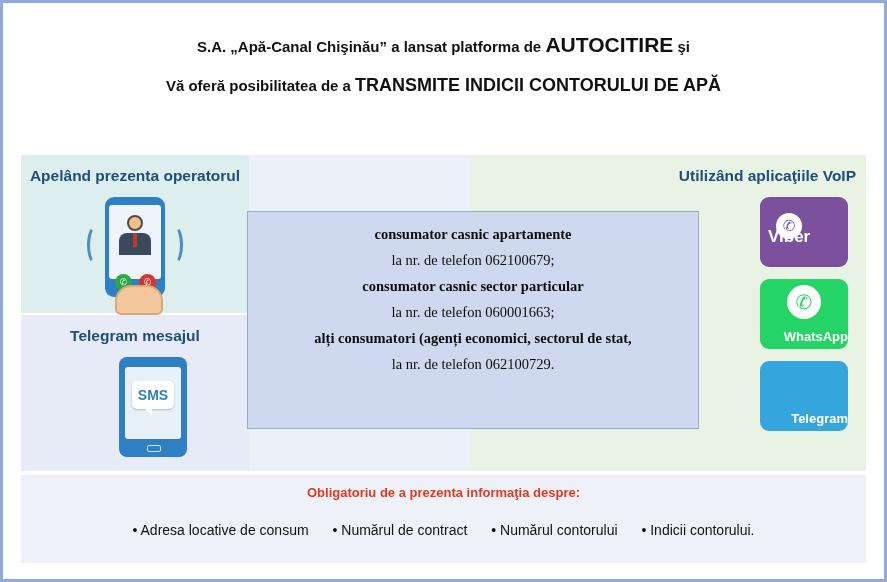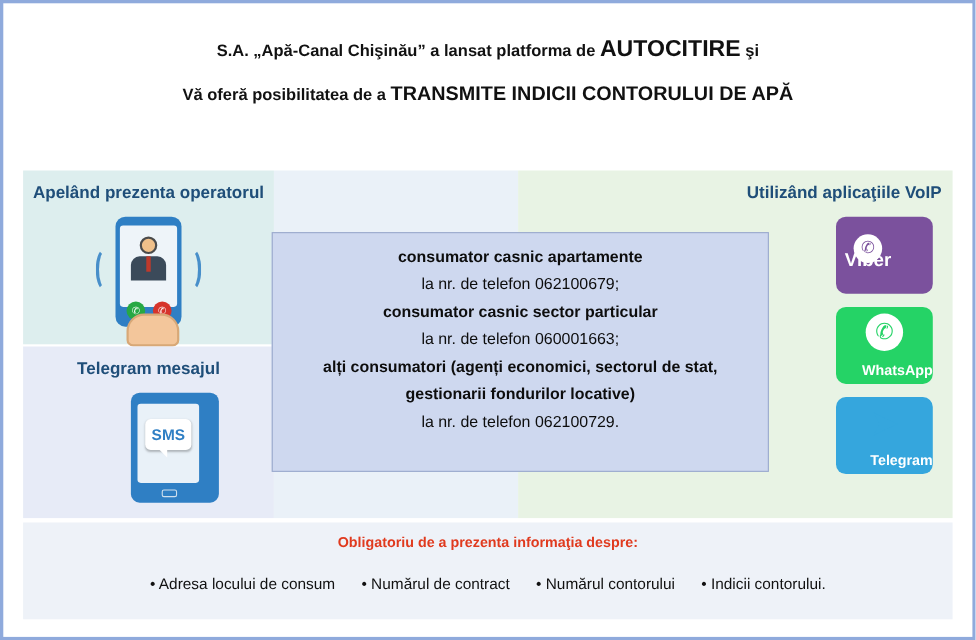--- a/index.html
+++ b/index.html
@@ -114,20 +114,21 @@
   .infobox {
     position: absolute;
     left: 238px;
     top: 202px;
     width: 452px;
     height: 218px;
     background: #ced8ef;
     border: 1px solid #9aa9cc;
     box-sizing: border-box;
     padding: 14px 10px 0 10px;
+    font-family: Liberation Serif, serif;
   }
   .infobox .line {
     text-align: center;
     font-size: 14.5px;
     color: #0d0d0d;
     margin-bottom: 9px;
   }
   .infobox .line.b {
     font-weight: bold;
   }
@@ -212,21 +213,20 @@
     position: absolute;
     left: 88px; top: 42px;
     width: 88px; height: 100px;
   }
   .sms-body {
     position: absolute;
     left: 10px; top: 0;
     width: 68px; height: 100px;
     background: #2f7fc4;
     border-radius: 8px;
-    padding-left: 12px;
   }
   .sms-screen {
     position: absolute;
     left: 6px; top: 10px;
     width: 56px; height: 72px;
     background: #e9f1f8;
     border-radius: 3px;
   }
   .bubble {
     position: absolute;
@@ -401,28 +401,27 @@
       </div>
 
     </div>
 
     <div class="infobox">
       <div class="line b">consumator casnic apartamente</div>
       <div class="line">la nr. de telefon 062100679;</div>
       <div class="line b">consumator casnic sector particular</div>
       <div class="line">la nr. de telefon 060001663;</div>
       <div class="line b">alți consumatori (agenți economici, sectorul de stat,</div>
-      <div class="line b">gestionarii fondurilor locative)</div>
       <div class="line">la nr. de telefon 062100729.</div>
     </div>
 
     <div class="foot">
       <div class="foot-title">Obligatoriu de a prezenta informaţia despre:</div>
       <div class="foot-items">
-        <span>• Adresa locului de consum</span>
+        <span>• Adresa locative de consum</span>
         <span>• Numărul de contract</span>
         <span>• Numărul contorului</span>
         <span>• Indicii contorului.</span>
       </div>
     </div>
 
   </div>
 </div>
 
 </body></html>

